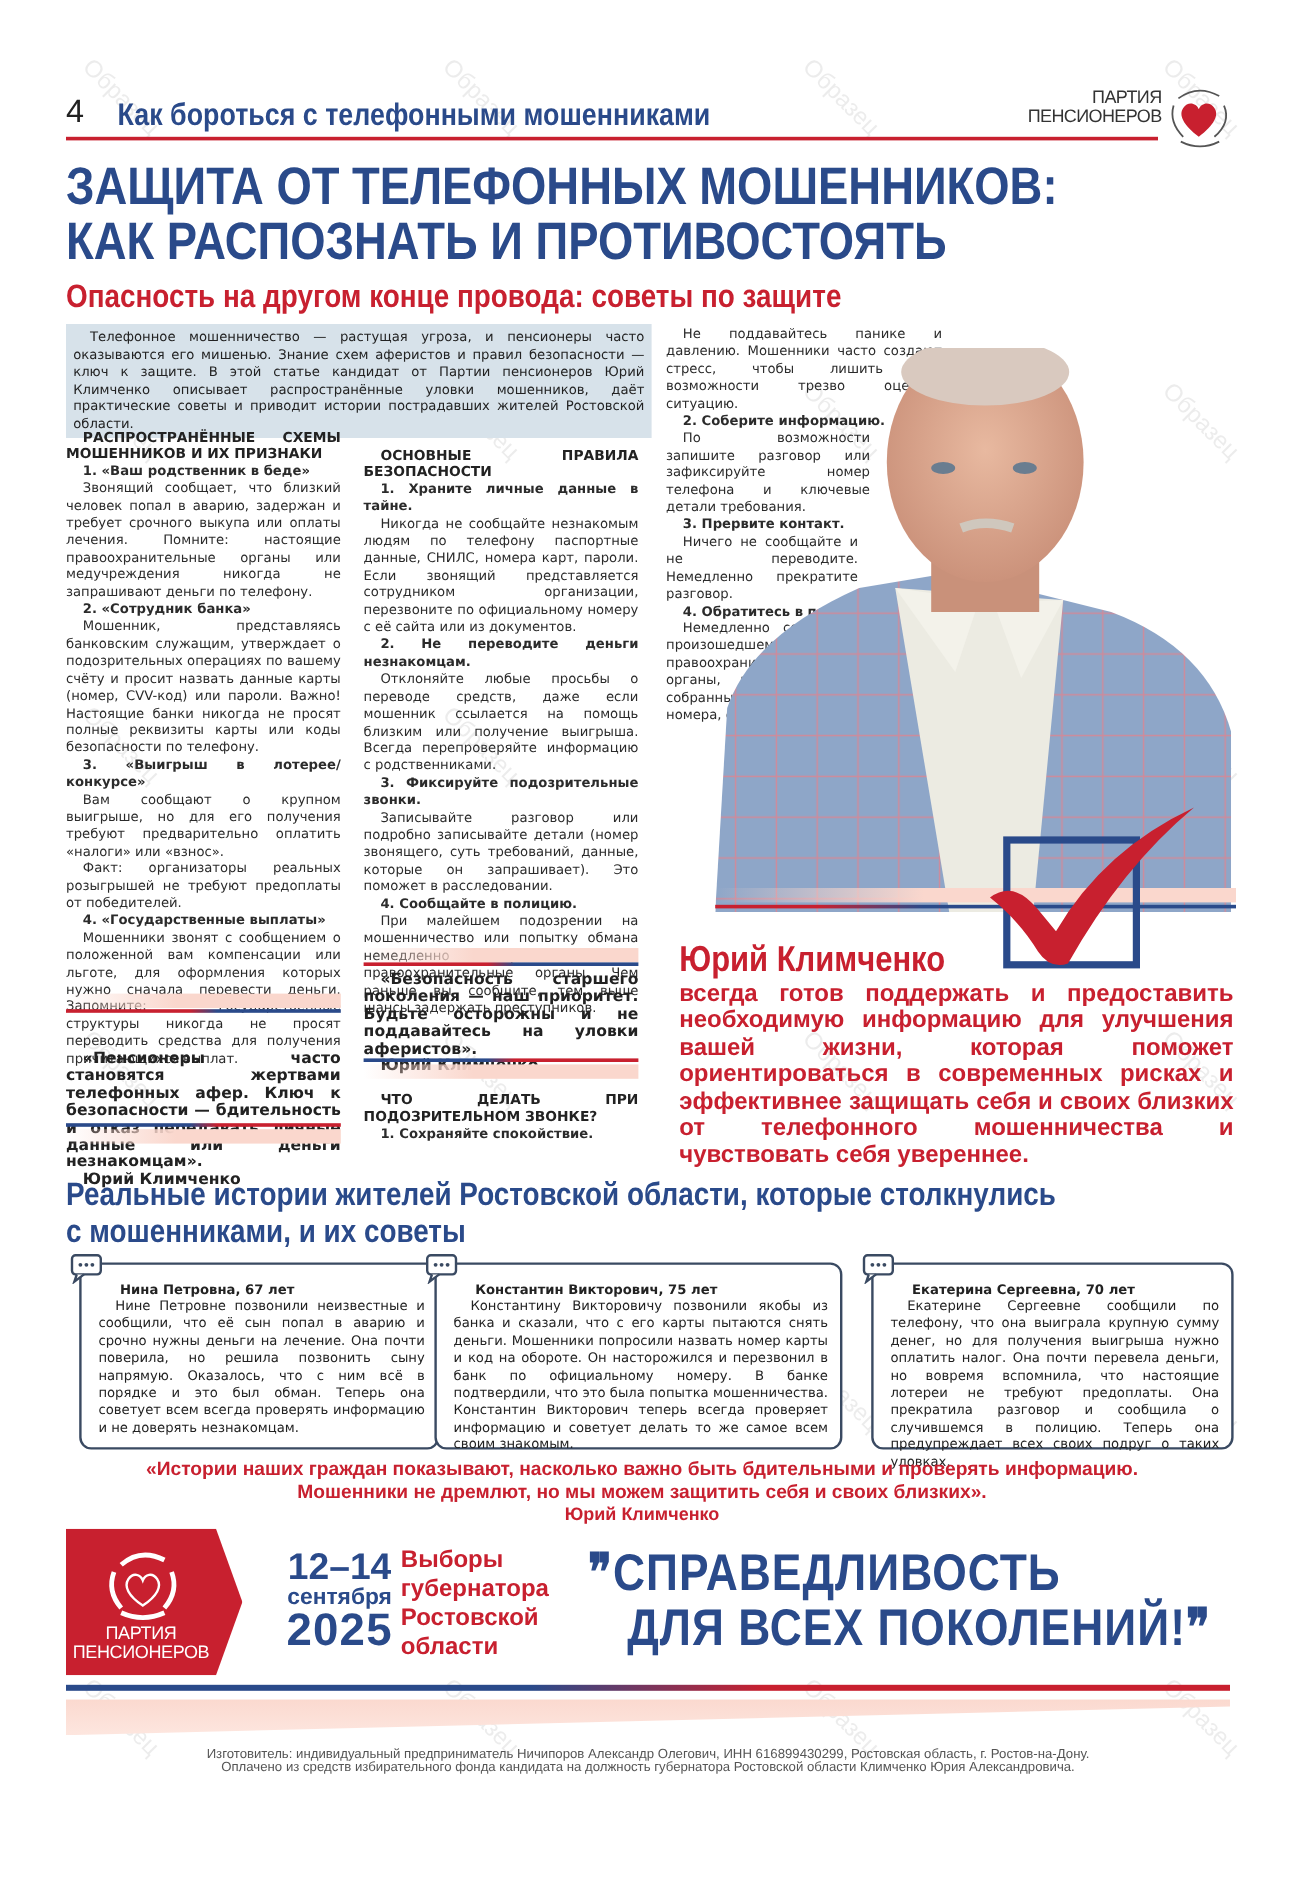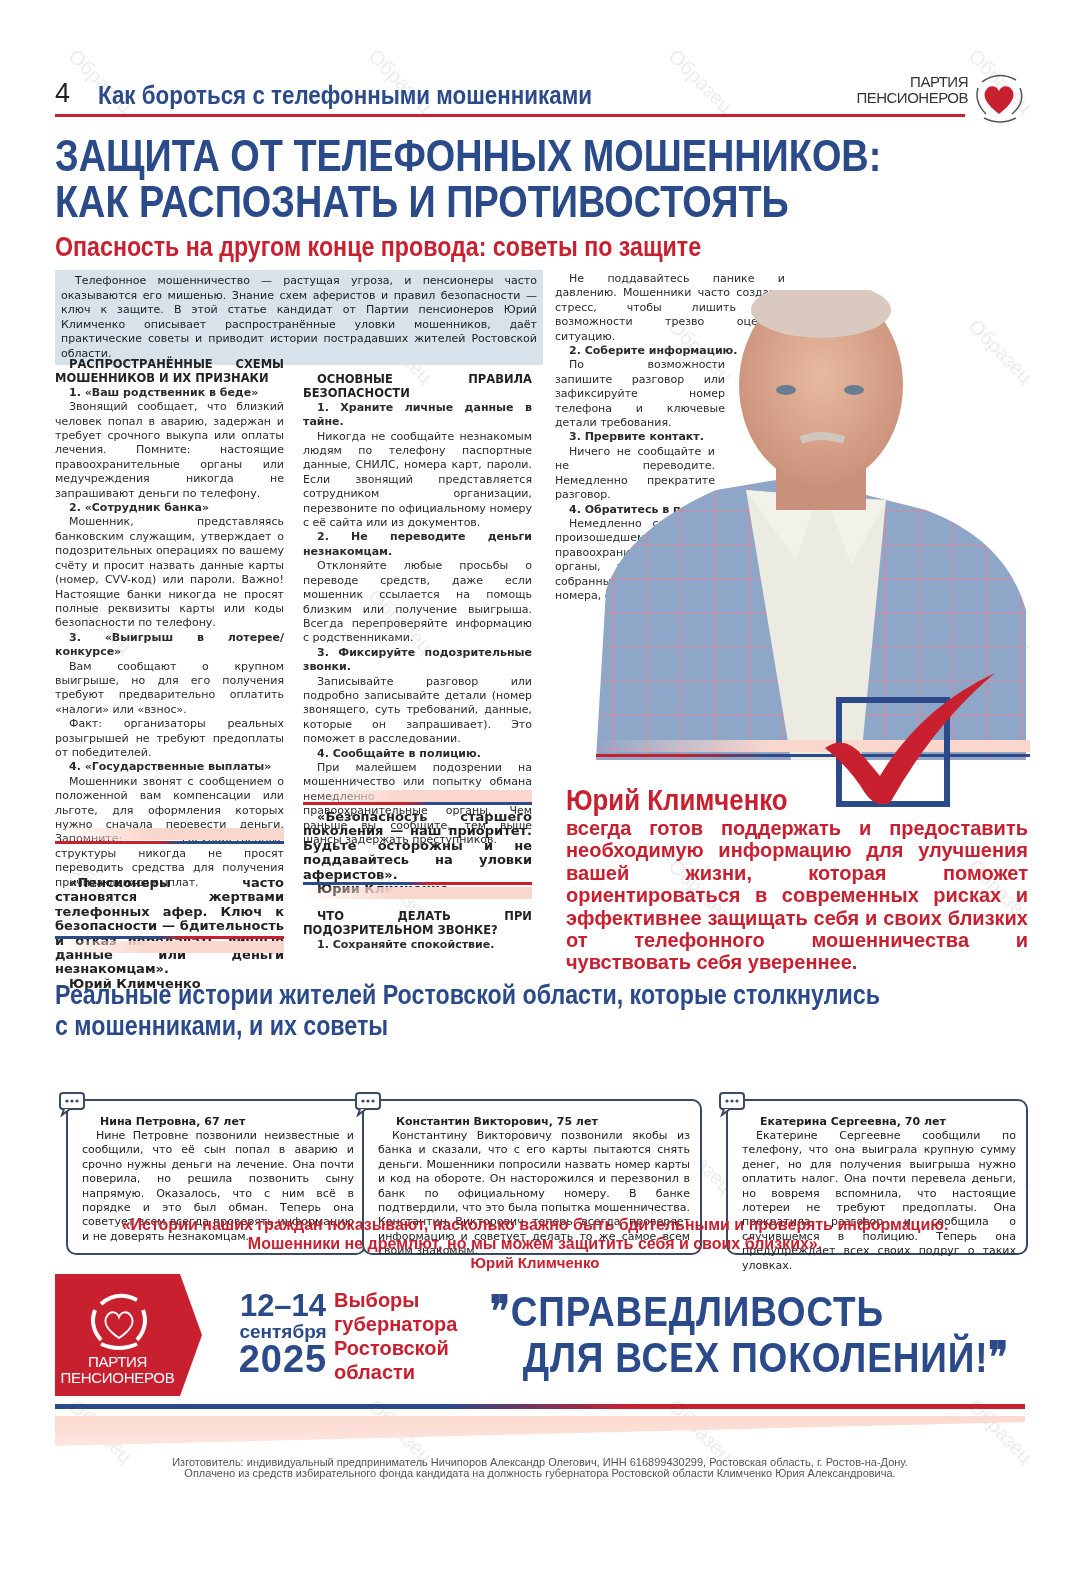--- a/index.html
+++ b/index.html
@@ -39,21 +39,21 @@
   
   #photo { left: 596px; top: 290px; width: 430px; height: 470px; overflow: hidden; }
   #check-box { left: 836px; top: 697px; width: 114px; height: 110px; border: 6px solid #2a4a8a; background: transparent; }
   #checkmark { left: 820px; top: 668px; width: 180px; height: 140px; }
 
   #cand-name { left: 566px; top: 783px; font-size: 30px; color: #c8202f; white-space: nowrap; transform: scaleX(0.86); }
   #cand-desc { left: 566px; top: 817px; width: 462px; font-family: "Liberation Sans", sans-serif; font-weight: bold; font-size: 20px; line-height: 22.4px; color: #c8202f; text-align: justify; }
 
   #stories-title { left: 55px; top: 980px; font-size: 27px; line-height: 31px; color: #2a4a8a; white-space: nowrap; transform: scaleX(0.86); }
 
-  .story { position: absolute; top: 1052px; height: 156px; border: 2px solid #3a4a62; border-radius: 10px; padding: 14px 10px 8px 14px; background: #fff; margin-top: 47px; }
+  .story { position: absolute; top: 1052px; height: 156px; border: 2px solid #3a4a62; border-radius: 10px; padding: 14px 10px 8px 14px; background: #fff; }
   .story .name { font-weight: bold; font-size: 11px; line-height: 14px; text-indent: 18px; }
   .story .body { font-size: 11px; line-height: 14.4px; text-align: justify; }
   .story .body p { text-indent: 14px; }
   .bubble { position: absolute; left: -10px; top: -10px; width: 30px; height: 26px; }
 
   #closing-quote { left: 100px; top: 1215px; width: 870px; text-align: center; font-family: "Liberation Sans", sans-serif; font-weight: bold; font-size: 16px; line-height: 19px; color: #c8202f; }
   #closing-quote .l { display: block; }
   #closing-quote .author { font-size: 15px; color: #c8202f; }
 
   

